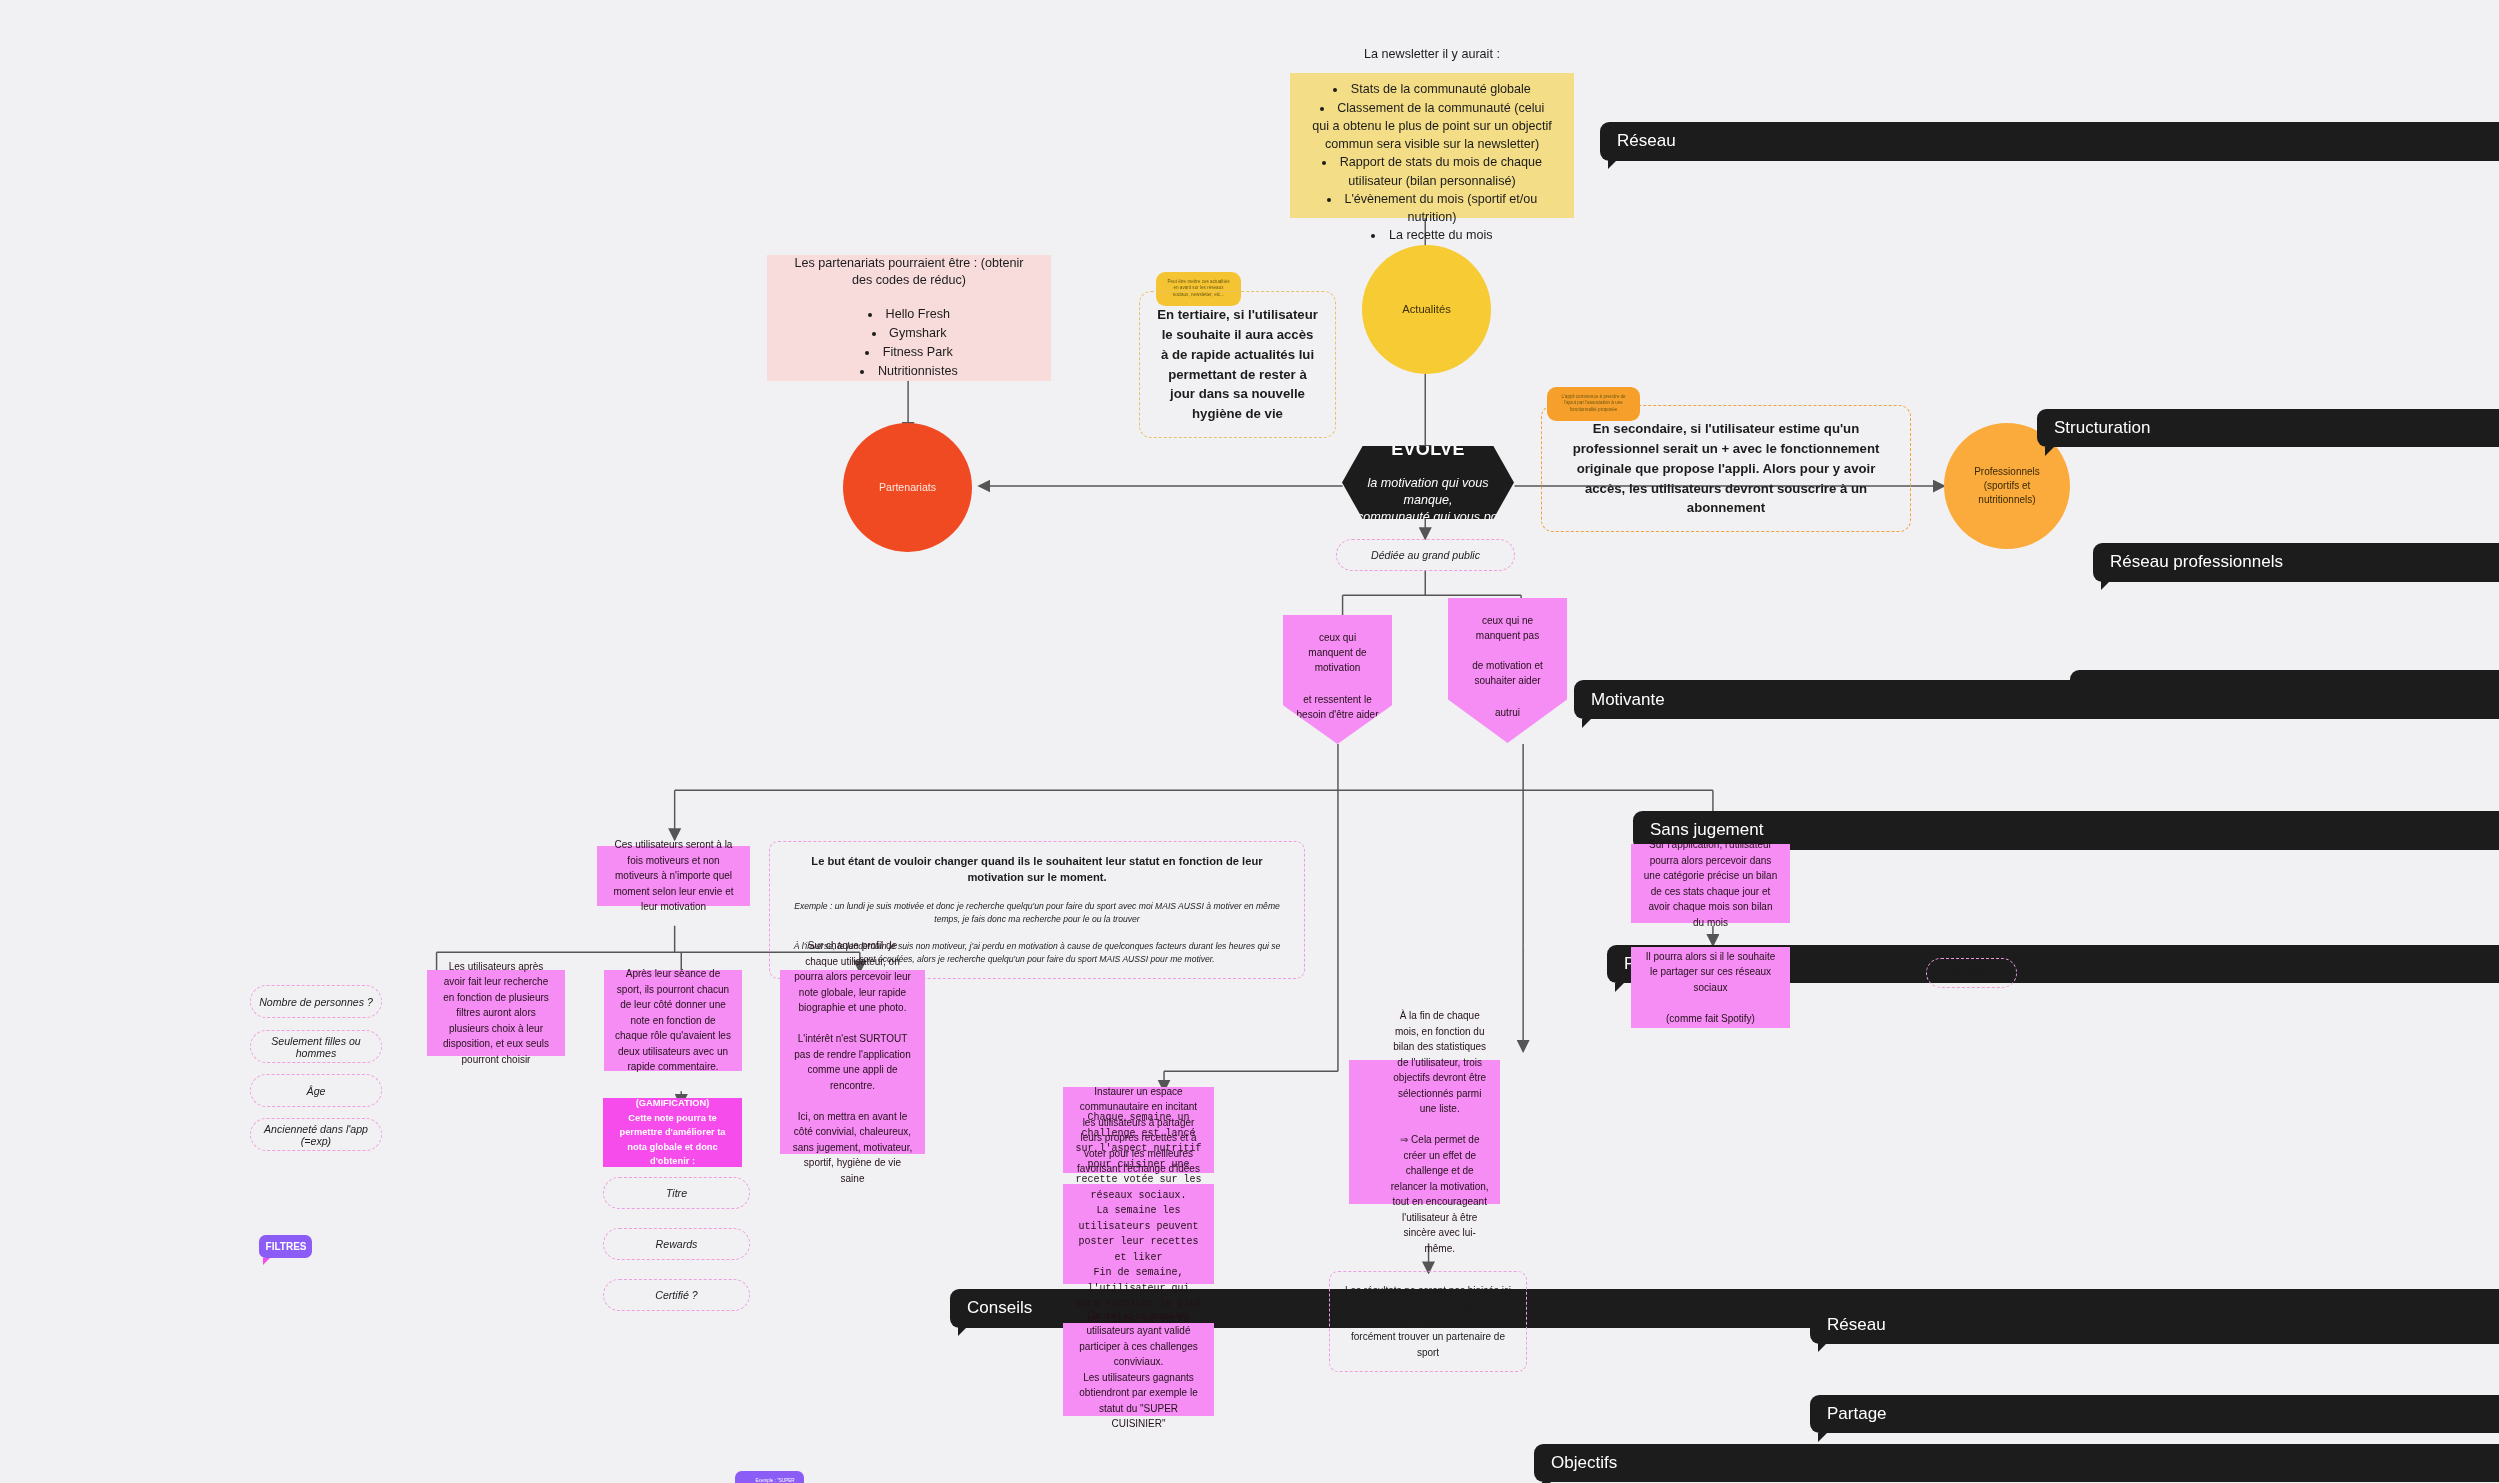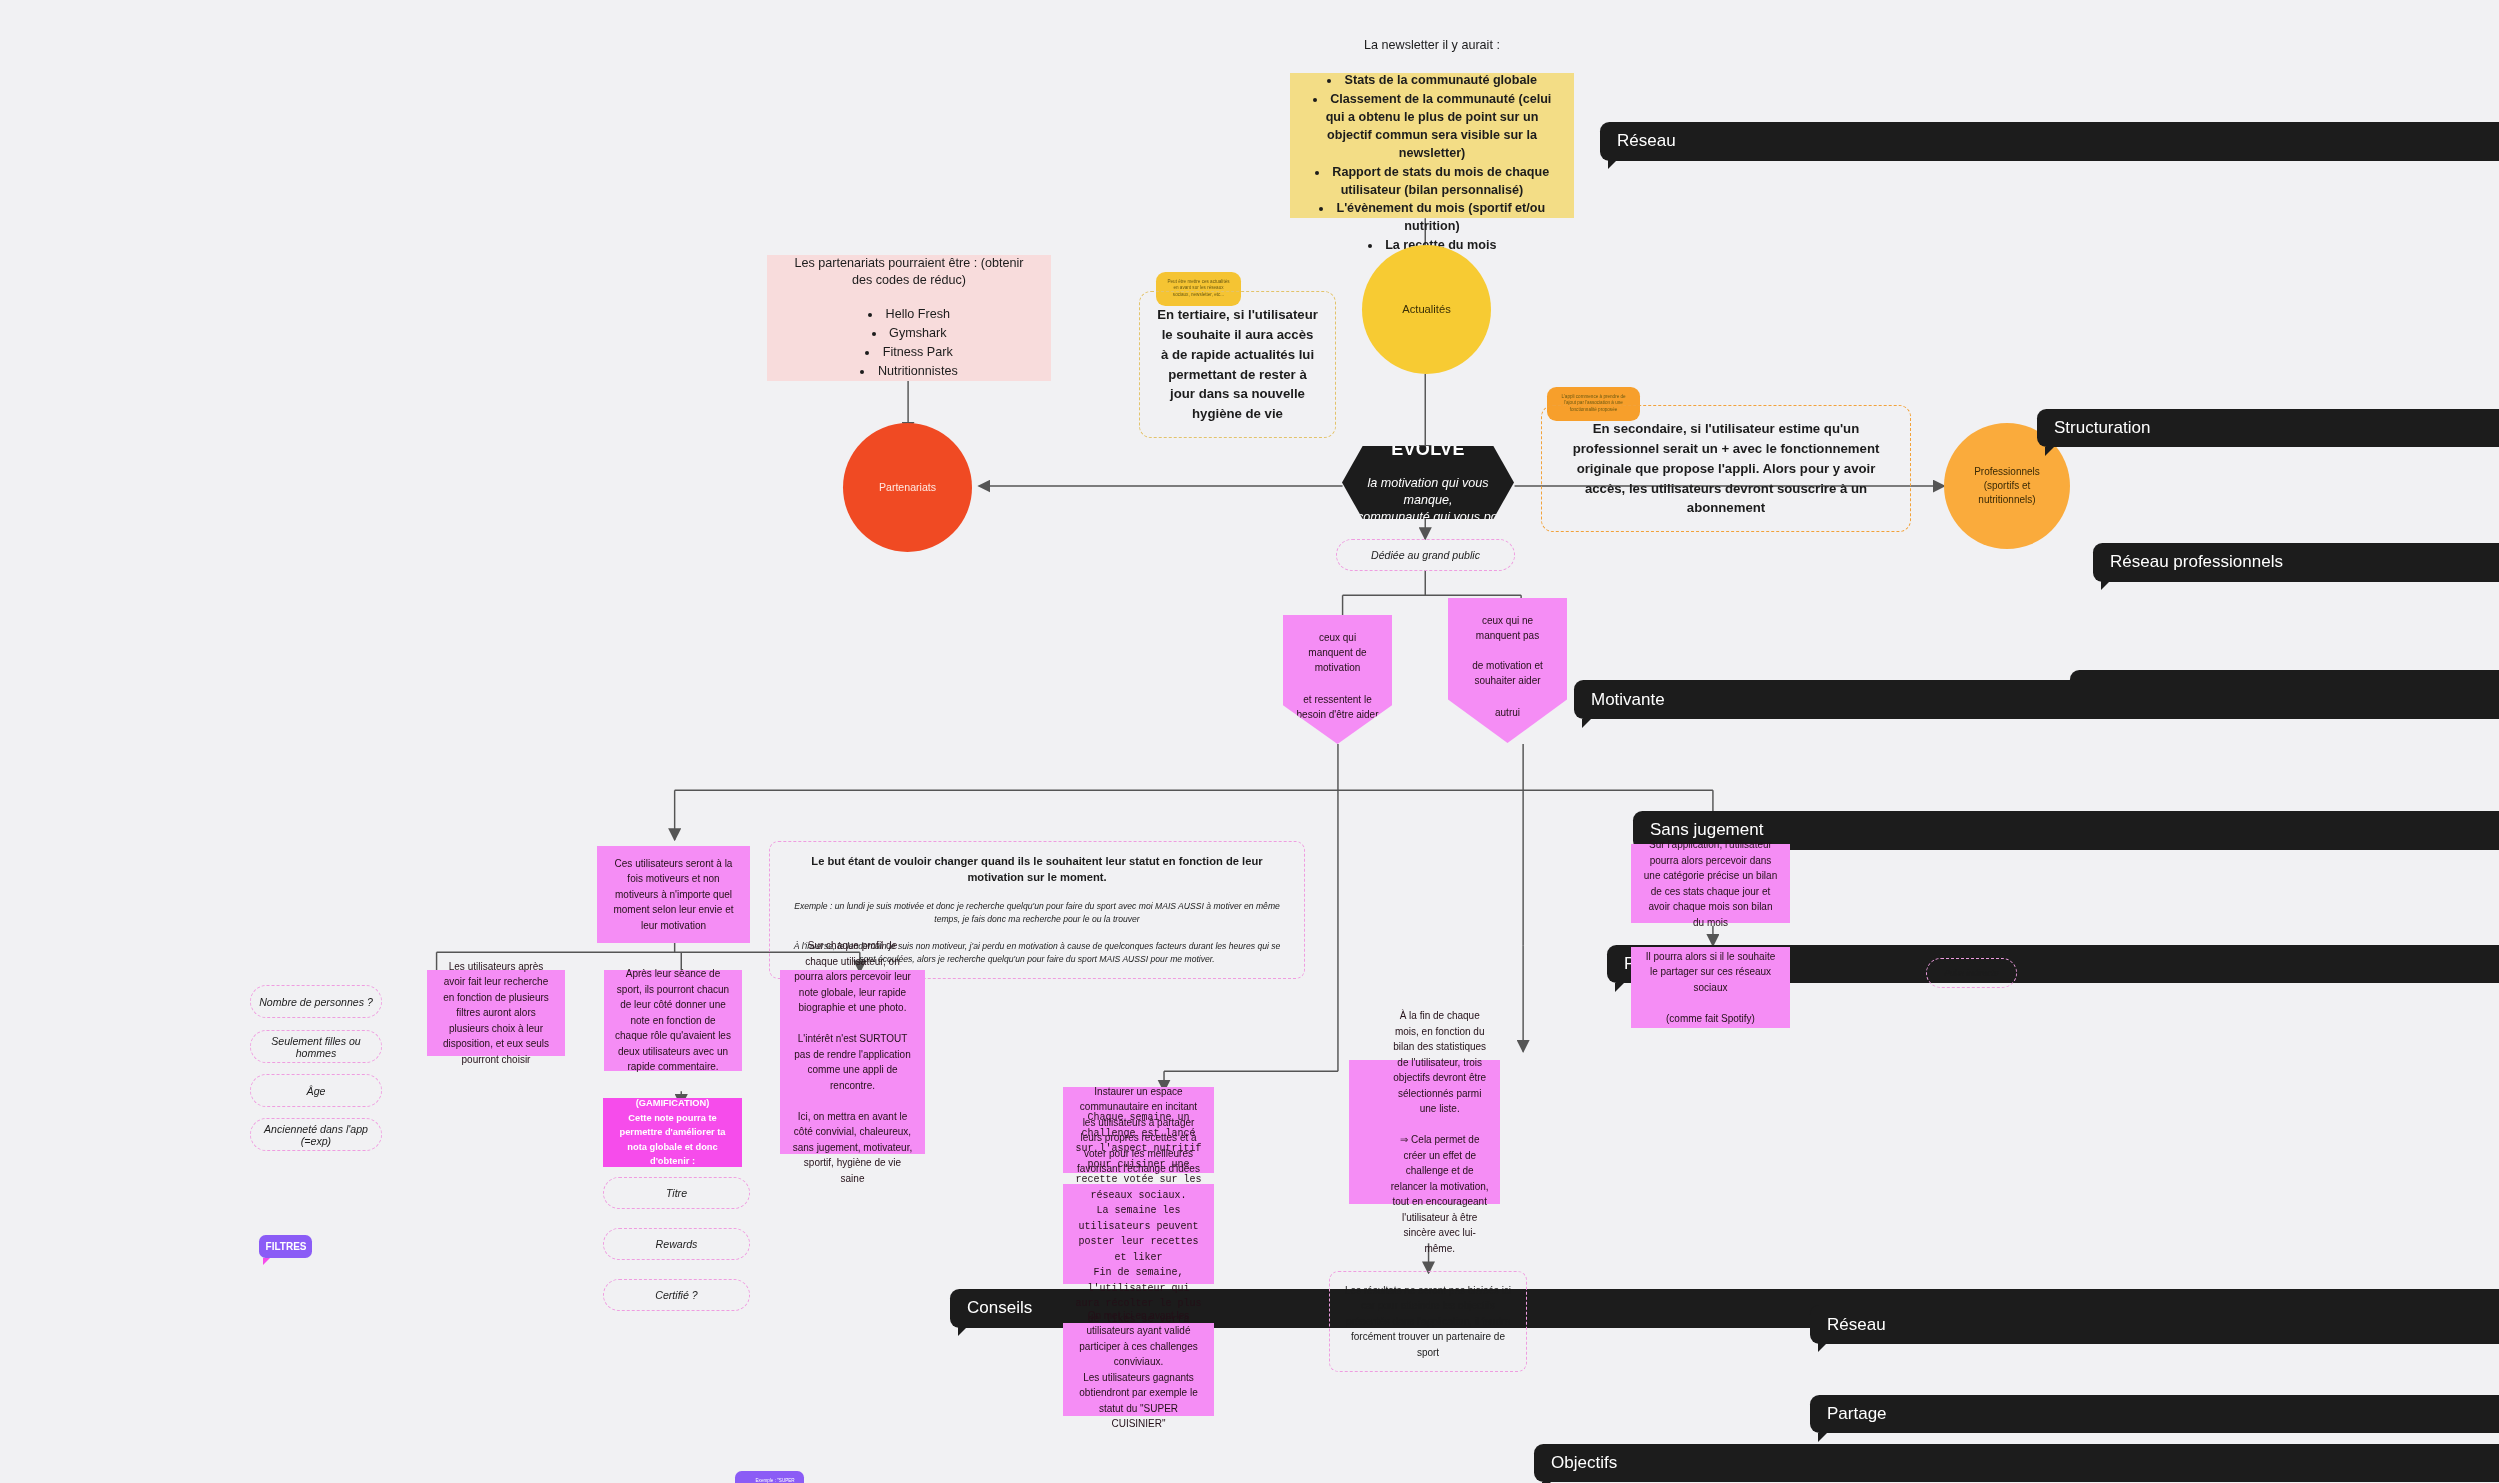--- a/index.html
+++ b/index.html
@@ -21,21 +21,21 @@
     line-height: 1.35;
   }
 
   
   .yellow-card {
     background: #f3dd86;
     padding: 17px 20px;
   }
   .yellow-card .title { font-size: 12.6px; margin-bottom: 17px; }
   .yellow-card ul { list-style: disc; display: inline-block; text-align: center; }
-  .yellow-card li { font-size: 12.6px; line-height: 1.45; list-style-position: inside; font-weight: bold; }
+  .yellow-card li { font-size: 12.6px; line-height: 1.45; list-style-position: inside; }
 
   
   .rose-card { background: #f8dcdc; padding: 17px 18.5px; }
   .rose-card .title { font-size: 12.6px; margin-bottom: 16px; }
   .rose-card li { font-size: 12.6px; line-height: 1.5; list-style: disc; list-style-position: inside; }
 
   
   .dashed-note {
     border: 1.3px dashed #e3c36a;
     border-radius: 12px;
@@ -280,21 +280,21 @@
   <div class="node bubble" style="left:1607px; top:713px;">
     <span>Partage</span>
   </div>
 
   <div class="node pink-dashed-box" style="left:769px; top:841px; width:536px;">
     <div class="pd-title">Le but étant de vouloir changer quand ils le souhaitent leur statut en fonction de leur motivation sur le moment.</div>
     <div class="pd-para">Exemple : un lundi je suis motivée et donc je recherche quelqu'un pour faire du sport avec moi MAIS AUSSI à motiver en même temps, je fais donc ma recherche pour le ou la trouver</div>
     <div class="pd-para">À l'inverse, le lendemain je suis non motiveur, j'ai perdu en motivation à cause de quelconques facteurs durant les heures qui se sont écoulées, alors je recherche quelqu'un pour faire du sport MAIS AUSSI pour me motiver.</div>
   </div>
 
-  <div class="node pink-box" style="left:597px; top:846px; width:153px; height:97px;">Ces utilisateurs seront à la fois motiveurs et non motiveurs à n'importe quel moment selon leur envie et leur motivation</div>
+  <div class="node pink-box" style="left:597px; top:846px; width:153px; height:60px;">Ces utilisateurs seront à la fois motiveurs et non motiveurs à n'importe quel moment selon leur envie et leur motivation</div>
 
   <div class="node sticky magenta" style="left:259px; top:965px; width:53px; font-size:10px; font-weight:bold; padding:4px 6.6px;">FILTRES</div>
 
   <div class="node pill" style="left:250px; top:985px; width:132px; height:33px;">
     <span>Nombre de personnes ?</span>
   </div>
   <div class="node pill" style="left:250px; top:1030px; width:132px; height:33px;">
     <span>Seulement filles ou hommes</span>
   </div>
   <div class="node pill" style="left:250px; top:1074px; width:132px; height:33px;">

